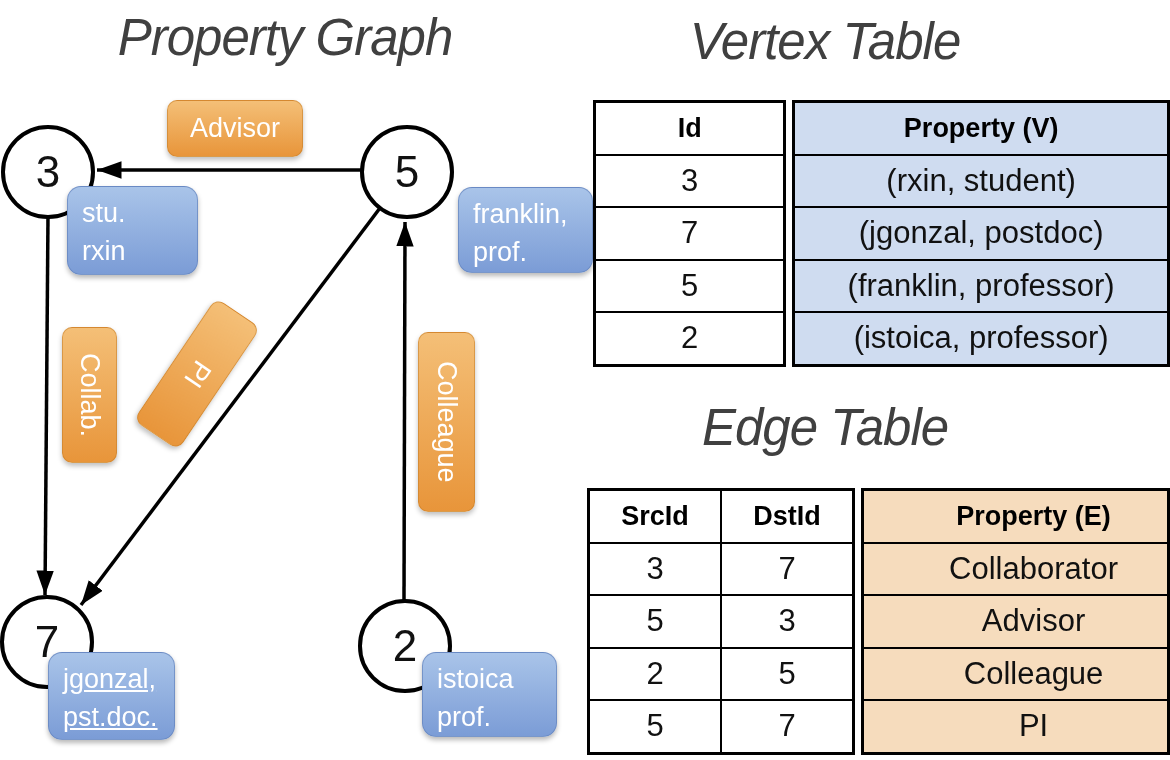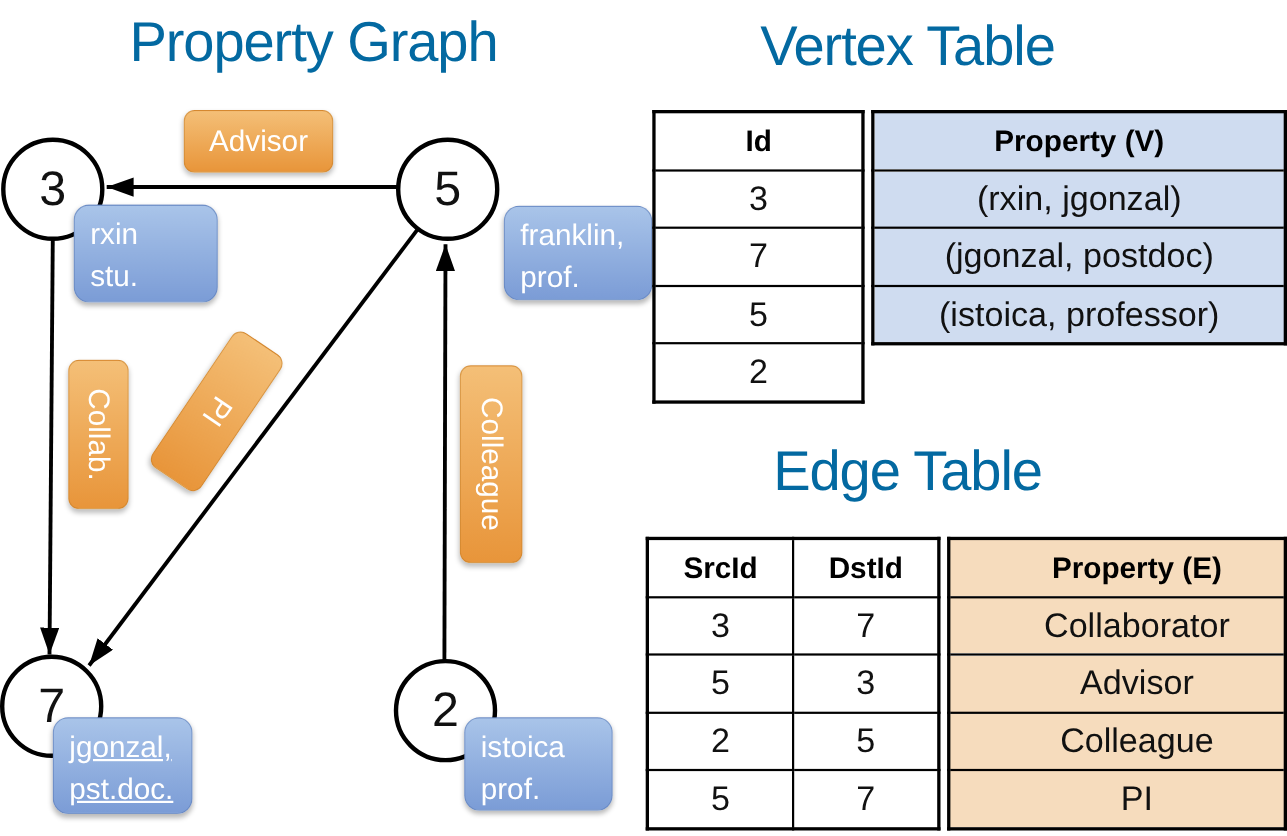--- a/index.html
+++ b/index.html
@@ -3,21 +3,21 @@
 <meta charset="utf-8">
 <style>
   html,body{margin:0;padding:0;background:#fff;}
   .stage{
     position:relative;width:1170px;height:760px;background:#fff;overflow:hidden;
     font-family:"Liberation Sans","DejaVu Sans",sans-serif;color:#111;
   }
   
   .big-title{
     position:absolute;margin:0;font-weight:400;font-size:51px;letter-spacing:-1px;
-    color:#0369a1;text-align:center;white-space:nowrap;
+    color:#404040;text-align:center;white-space:nowrap;font-style:italic;
   }
   #graph-title{left:0;top:8px;width:570px;}
   #vertex-title{left:560px;top:12px;width:530px;}
   #edge-title{left:560px;top:398px;width:530px;}
 
   
   .graph-panel{position:absolute;left:0;top:0;width:575px;height:760px;}
   .edge-svg{position:absolute;left:0;top:0;}
   .gnode{
     position:absolute;width:94px;height:94px;box-sizing:border-box;
@@ -117,22 +117,22 @@
       <span>Collab.</span>
     </div>
     <div class="ebox pi vert">
       <span>PI</span>
     </div>
     <div class="ebox colleague vert">
       <span>Colleague</span>
     </div>
 
     <div class="vbox rxin">
+      <div>stu.</div>
       <div>rxin</div>
-      <div>stu.</div>
     </div>
     <div class="vbox franklin">
       <div>franklin,</div>
       <div>prof.</div>
     </div>
     <div class="vbox jgonzal">
       <div>jgonzal,</div>
       <div>pst.doc.</div>
     </div>
     <div class="vbox istoica">
@@ -162,24 +162,27 @@
             <td>2</td>
           </tr>
       </tbody>
     </table>
     <table class="vprop-bg">
       <tbody>
         <tr>
             <th class="vprop-col">Property (V)</th>
           </tr>
         <tr>
-            <td>(rxin, jgonzal)</td>
+            <td>(rxin, student)</td>
           </tr>
         <tr>
             <td>(jgonzal, postdoc)</td>
+          </tr>
+        <tr>
+            <td>(franklin, professor)</td>
           </tr>
         <tr>
             <td>(istoica, professor)</td>
           </tr>
       </tbody>
     </table>
   </div>
 
   <h2 class="big-title" id="edge-title">Edge Table</h2>
 

